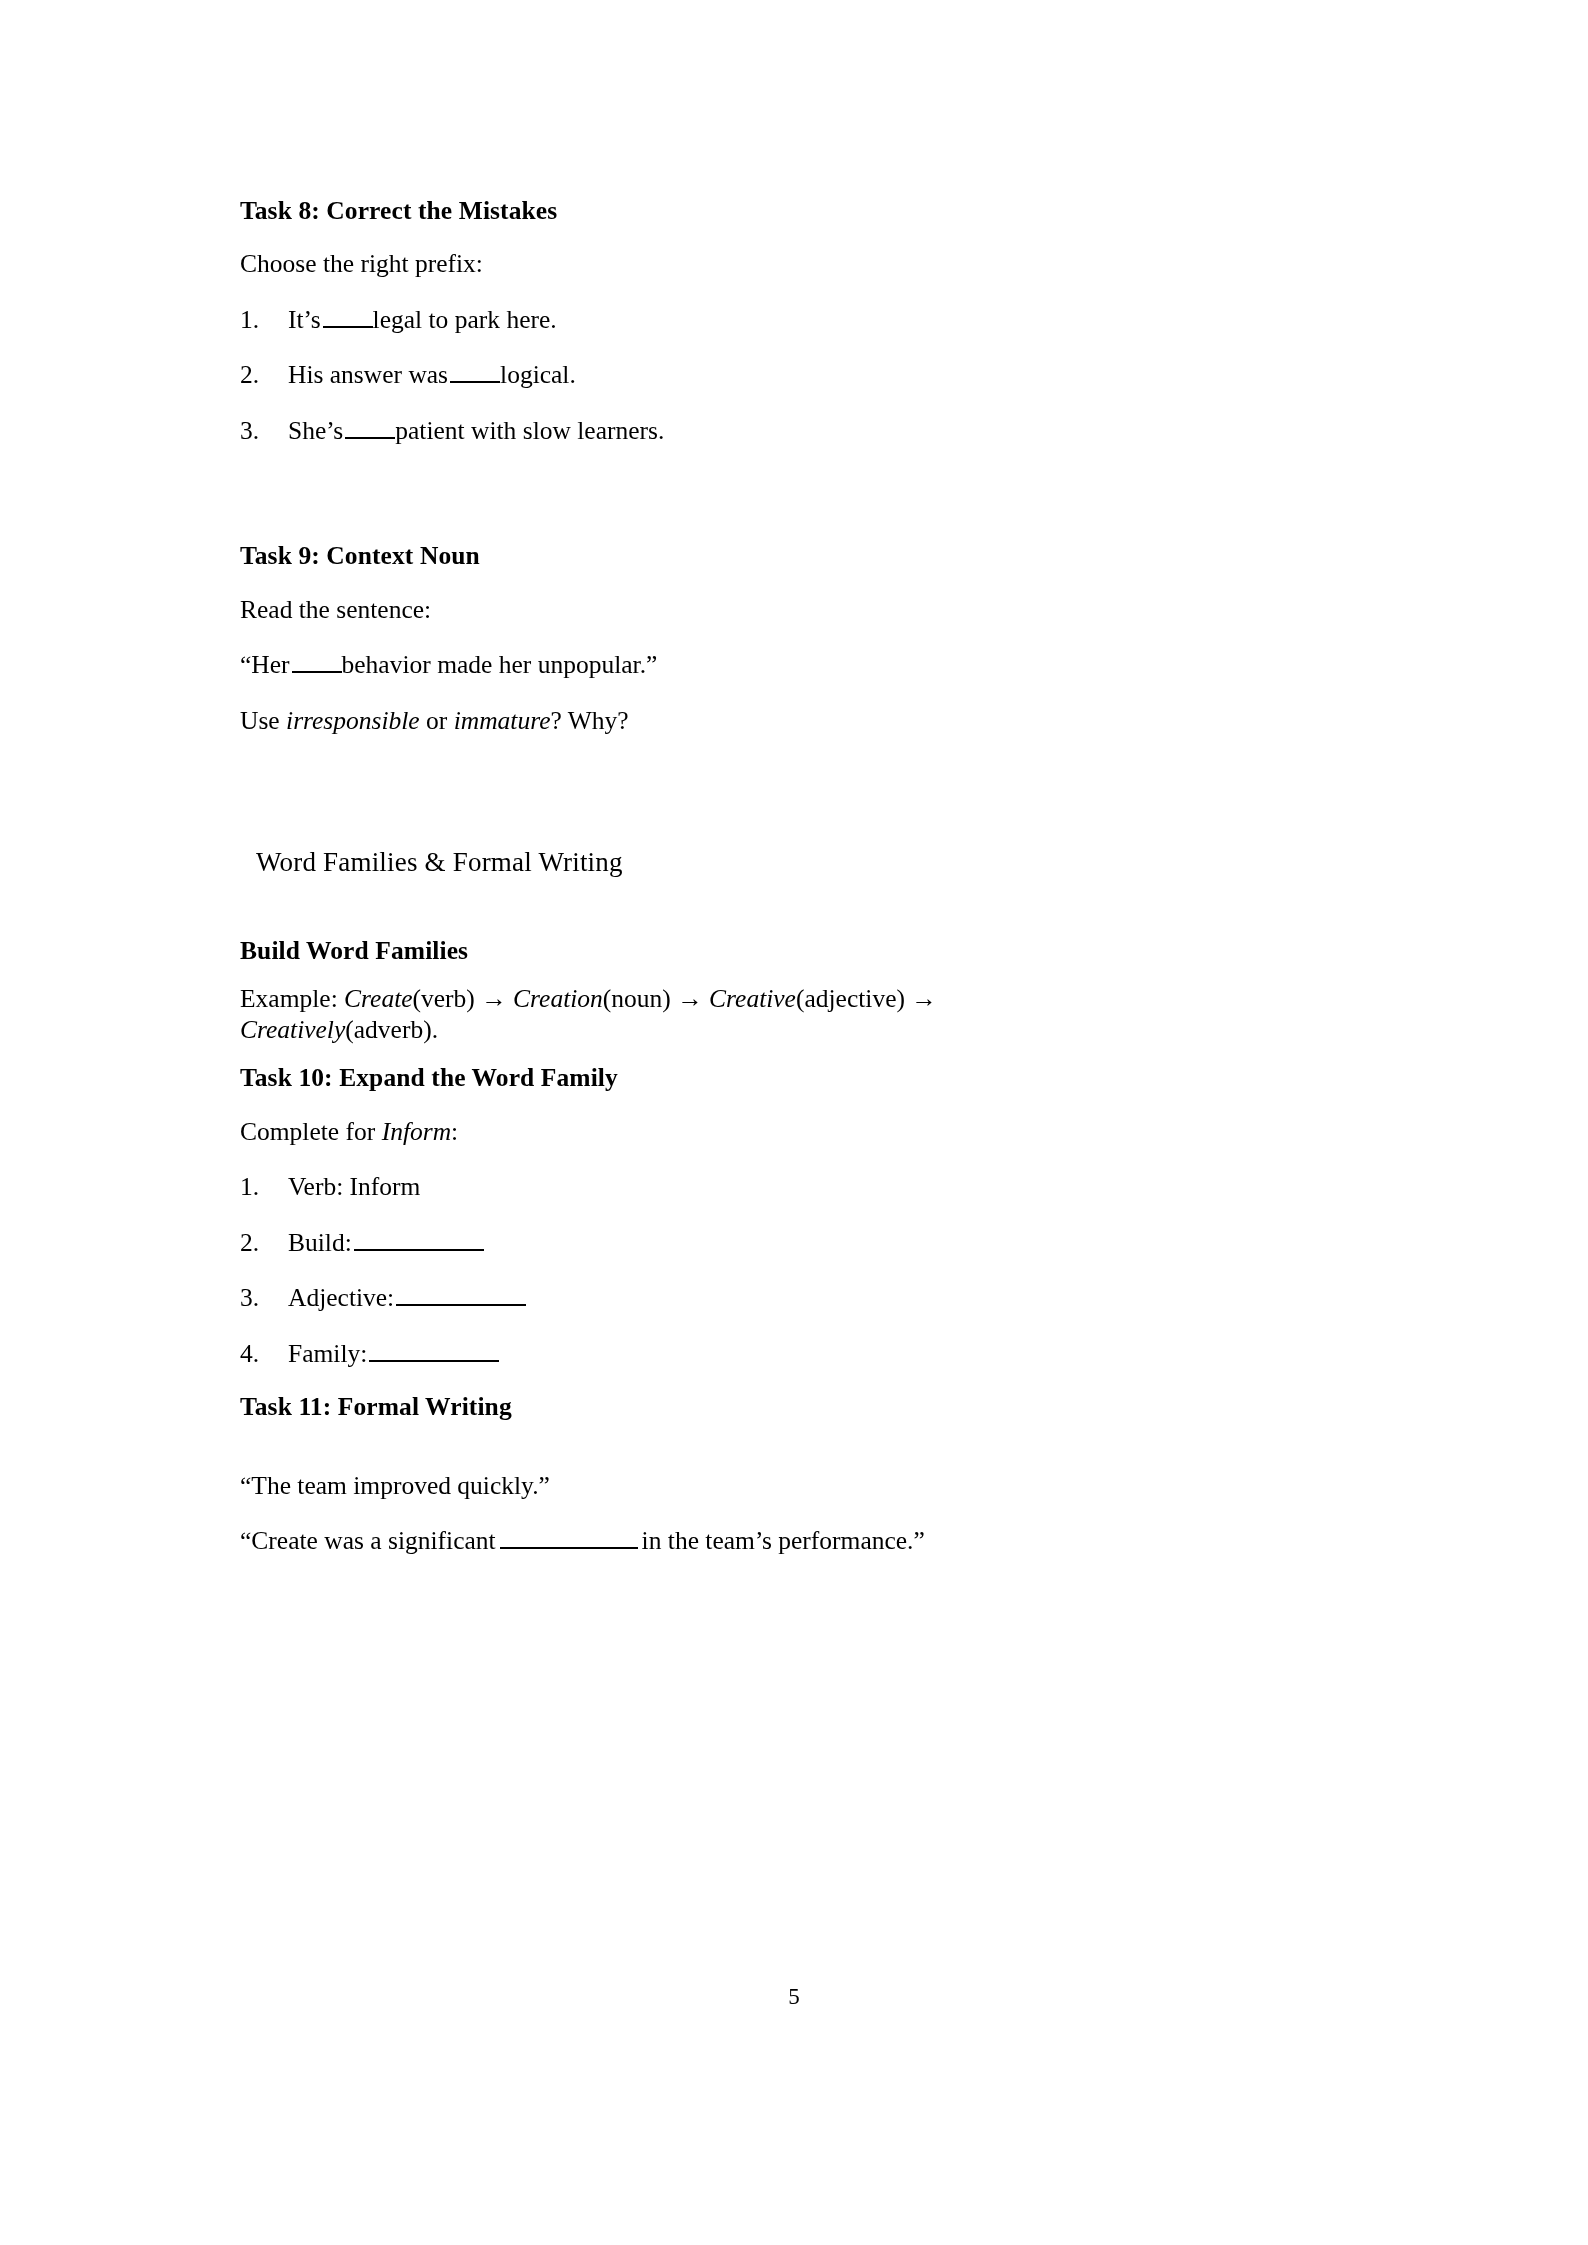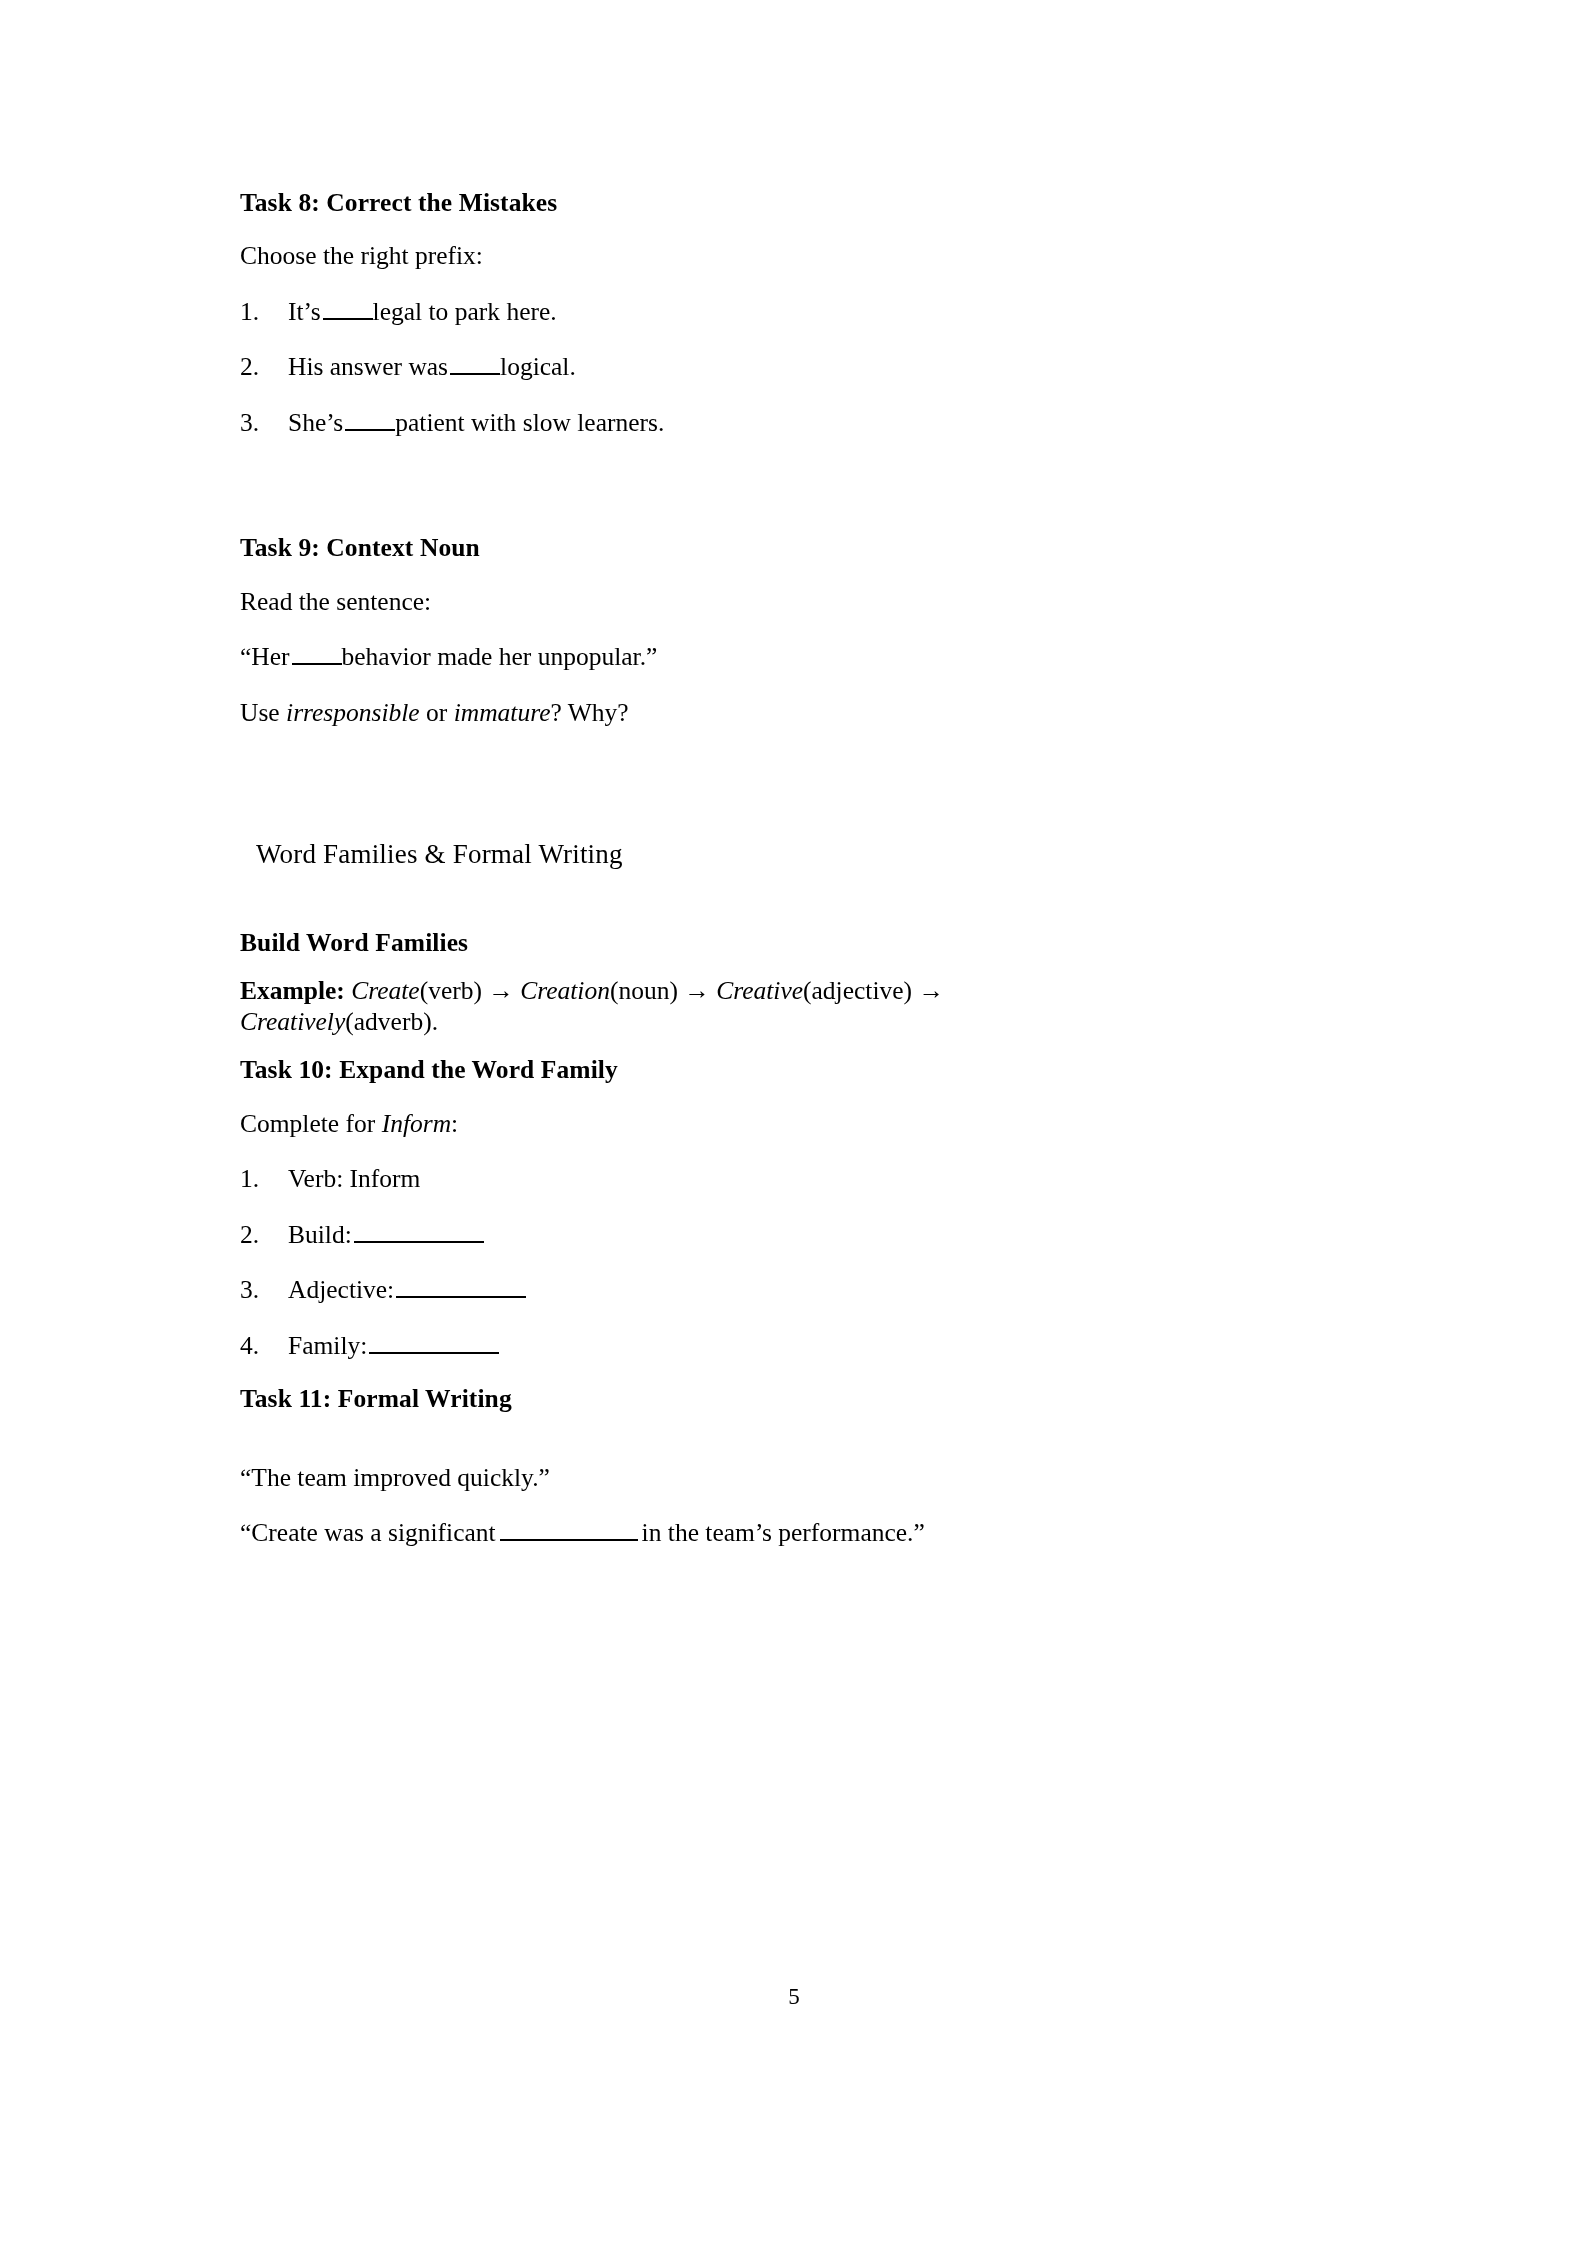--- a/index.html
+++ b/index.html
@@ -16,21 +16,21 @@
     overflow: hidden;
   }
   .page {
     position: absolute;
     inset: 0;
     background: #ffffff;
   }
   .content {
     position: absolute;
     left: 240px;
-    top: 188px;
+    top: 196px;
     width: 860px;
   }
 
   
   .h-task {
     font-size: 25.5px;
     font-weight: bold;
     line-height: 1.18;
     margin: 0;
     letter-spacing: 0.1px;
@@ -73,21 +73,21 @@
   ol.num-list > li .marker {
     position: absolute;
     left: 0;
     top: 0;
     width: 40px;
     text-align: left;
   }
 
   
   .it { font-style: italic; }
-  .bd { font-weight: bold; }
+  .bd { font-weight: normal; }
   .arrow { font-style: normal; }
 
   .blank-sm {
     display: inline-block;
     border-bottom: 2px solid #000;
     width: 50px;
     height: 0.82em;
     vertical-align: baseline;
     margin: 0 0 0 2px;
   }

